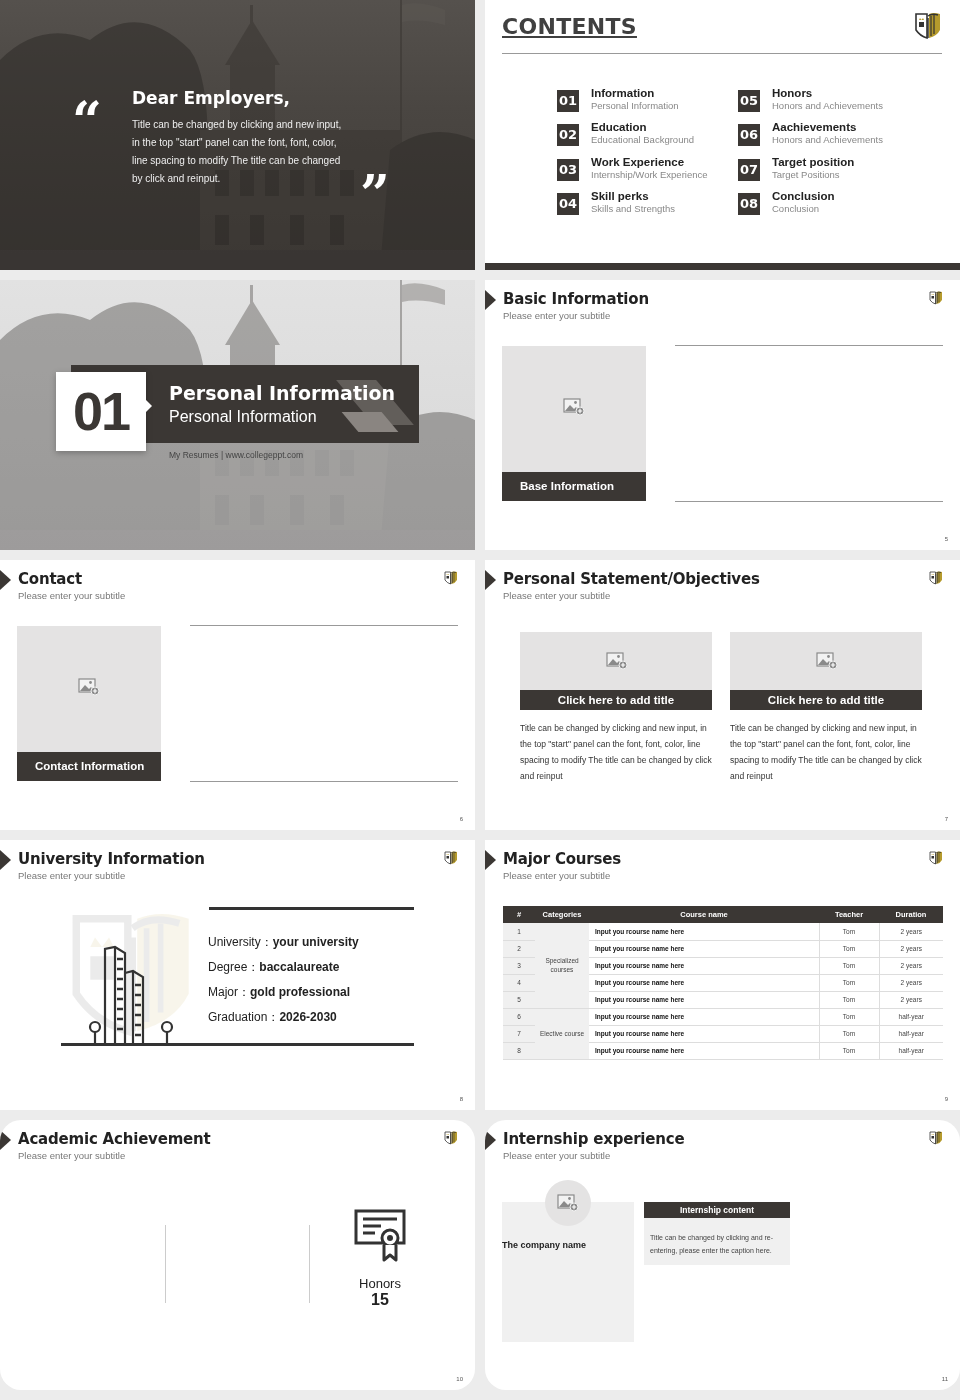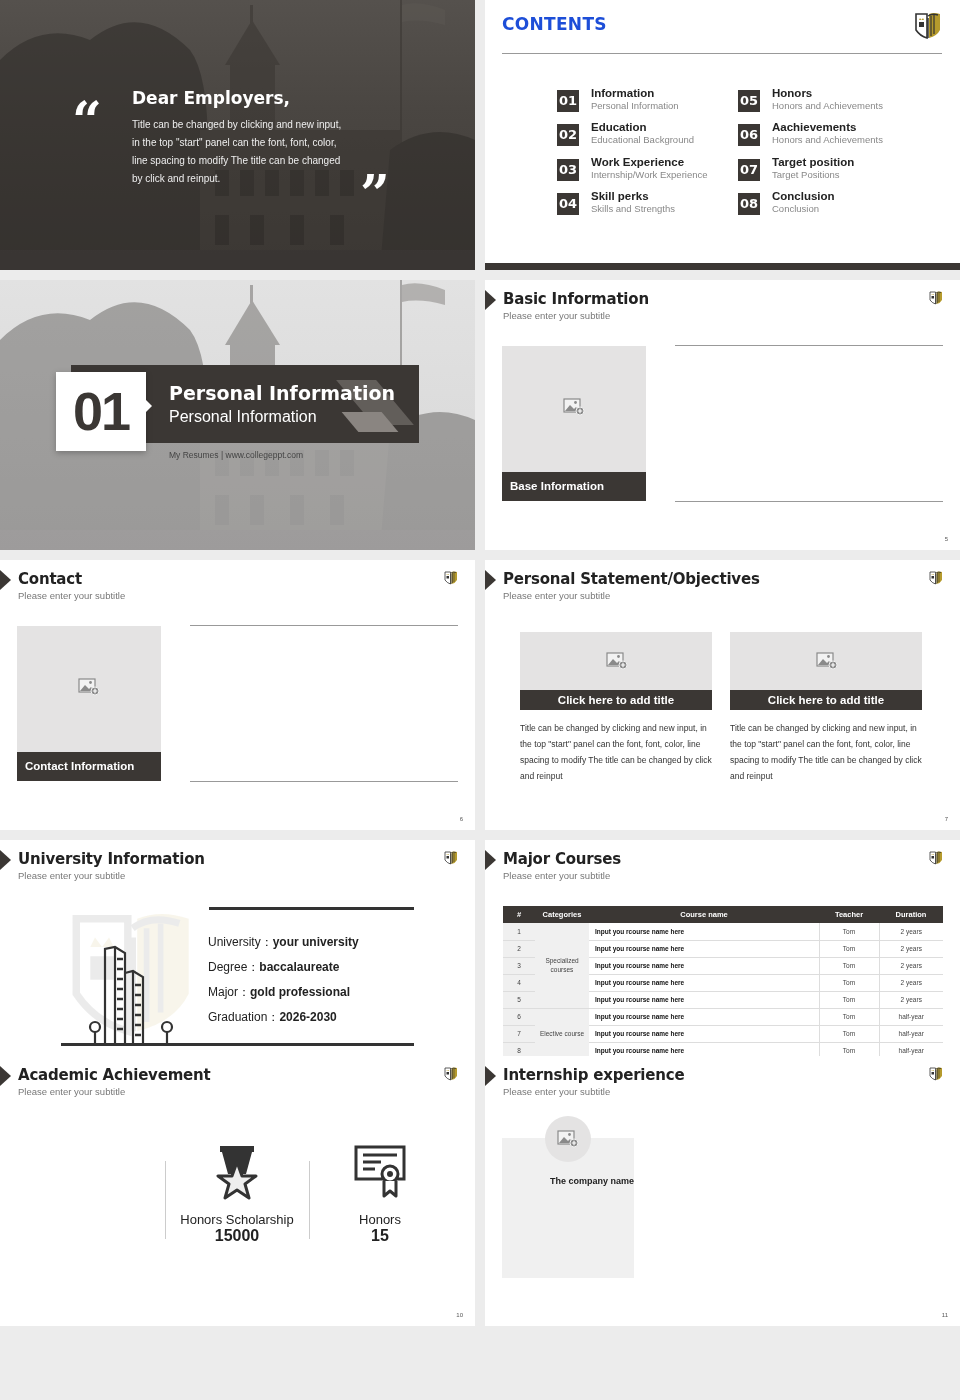--- a/index.html
+++ b/index.html
@@ -6,21 +6,21 @@
   html, body { width: 960px; height: 1400px; background: #ececec; overflow: hidden; }
   body { position: relative; font-family: "Liberation Sans", sans-serif; color: #222; }
 
   .slide { position: absolute; width: 475px; height: 270px; background: #fff; overflow: hidden; }
   .col-l { left: 0; }
   .col-r { left: 485px; }
   .row-1 { top: 0; }
   .row-2 { top: 280px; }
   .row-3 { top: 560px; }
   .row-4 { top: 840px; }
-  .row-5 { top: 1056px; height: 270px; }
+  .row-5 { top: 1120px; height: 270px; border-radius: 21px; }
 
   
   .hdr-arrow { position: absolute; left: 0; top: 10px; width: 0; height: 0;
     border-top: 10px solid transparent; border-bottom: 10px solid transparent; border-left: 11px solid #3b3734; }
   .hdr-title { position: absolute; left: 18px; top: 10px; font-family: "DejaVu Sans", sans-serif;
     font-weight: bold; font-size: 15px; color: #222; white-space: nowrap; letter-spacing: -0.2px; }
   .hdr-sub { position: absolute; left: 18px; top: 30px; font-size: 9.5px; color: #777; }
   .logo { position: absolute; right: 16px; top: 10px; width: 16px; height: 16px; }
   .pgnum { position: absolute; right: 12px; bottom: 8px; font-size: 6px; color: #555; }
 
@@ -32,21 +32,21 @@
   .s1 .q-open { position: absolute; left: 72px; top: 95px; font-family: "DejaVu Serif", serif; font-weight: bold;
     color: #fff; font-size: 52px; line-height: 52px; }
   .s1 .q-close { position: absolute; left: 360px; top: 168px; font-family: "DejaVu Serif", serif; font-weight: bold;
     color: #fff; font-size: 52px; line-height: 52px; }
   .s1 .dear { position: absolute; left: 132px; top: 88px; color: #fff; font-family: "DejaVu Sans", sans-serif;
     font-weight: bold; font-size: 17px; }
   .s1 .body { position: absolute; left: 132px; top: 116px; width: 210px; color: #eee; font-size: 10px; line-height: 18px; }
 
   
   .s2 .title { position: absolute; left: 17px; top: 14px; font-family: "DejaVu Sans", sans-serif; font-weight: bold;
-    font-size: 17px; color: #1d4ed8; letter-spacing: 0.3px; }
+    font-size: 22px; color: #404040; letter-spacing: 0.3px; text-decoration: underline; }
   .s2 .rule { position: absolute; left: 17px; top: 53px; width: 440px; height: 1px; background: #999; }
   .s2 .logo-big { position: absolute; right: 18px; top: 10px; width: 28px; height: 32px; }
   .s2 .bottom-bar { position: absolute; left: 0; bottom: 0; width: 475px; height: 7px; background: #3b3734; }
   .toc-item { position: absolute; height: 24px; }
   .toc-num { position: absolute; left: 0; top: 0; width: 22px; height: 22px; background: #3b3734; color: #fff;
     font-family: "DejaVu Sans", sans-serif; font-weight: bold; font-size: 13px; line-height: 22px; text-align: center; }
   .toc-head { position: absolute; left: 34px; top: -3px; font-weight: bold; font-size: 11.5px; color: #222; white-space: nowrap; }
   .toc-sub { position: absolute; left: 34px; top: 10px; font-size: 9.5px; color: #888; white-space: nowrap; }
 
   
@@ -65,21 +65,21 @@
     font-weight: bold; font-size: 54px; color: #3b3734; letter-spacing: -2px; }
   .s3 .t1 { position: absolute; left: 169px; top: 102px; color: #fff; font-family: "DejaVu Sans", sans-serif;
     font-weight: bold; font-size: 19px; white-space: nowrap; }
   .s3 .t2 { position: absolute; left: 169px; top: 128px; color: #fff; font-size: 16px; white-space: nowrap; }
   .s3 .foot { position: absolute; left: 169px; top: 170px; color: #444; font-size: 8.5px; }
 
   
   .photo-card { position: absolute; left: 17px; top: 66px; width: 144px; height: 155px; background: #e4e3e3; }
   .photo-card .ic { position: absolute; left: 61px; top: 52px; }
   .photo-card .cap { position: absolute; left: 0; bottom: 0; width: 144px; height: 29px; background: #3b3734; color: #fff;
-    font-weight: bold; font-size: 11.5px; line-height: 29px; padding-left: 8px; }
+    font-weight: bold; font-size: 11.5px; line-height: 29px; padding-left: 18px; }
   .info-rule { position: absolute; left: 190px; width: 268px; height: 1px; background: #999; }
   .info-list { position: absolute; left: 194px; font-size: 11.5px; color: #222; }
   .info-list div { height: 21.7px; line-height: 21.7px; white-space: nowrap; }
 
   
   .stmt { position: absolute; top: 72px; width: 192px; }
   .stmt .ph { width: 192px; height: 58px; background: #e4e3e3; position: relative; }
   .stmt .ph .ic { position: absolute; left: 86px; top: 20px; }
   .stmt .bar { width: 192px; height: 20px; background: #3b3734; color: #fff; font-weight: bold; font-size: 11.5px;
     text-align: center; line-height: 20px; }
@@ -108,21 +108,21 @@
   .ach { position: absolute; top: 88px; width: 120px; text-align: center; }
   .ach svg { display: block; margin: 0 auto; }
   .ach .lbl { margin-top: 12px; font-size: 13px; color: #222; }
   .ach .val { font-weight: bold; font-size: 16px; color: #222; }
   .vsep { position: absolute; top: 105px; width: 1px; height: 78px; background: #ccc; }
 
   
   .s10 .company { position: absolute; left: 17px; top: 82px; width: 132px; height: 140px; background: #f0f0f0; }
   .s10 .company .circ { position: absolute; left: 43px; top: -22px; width: 46px; height: 46px; border-radius: 50%; background: #e4e3e3; }
   .s10 .company .circ .ic { position: absolute; left: 12px; top: 14px; }
-  .s10 .company .cname { position: absolute; left: 0; top: 38px; width: 132px; text-align: right; font-weight: bold; font-size: 9px; color: #222; }
+  .s10 .company .cname { position: absolute; left: 0; top: 38px; width: 132px; text-align: left; font-weight: bold; font-size: 9px; color: #222; }
   .s10 .company .cdesc { position: absolute; left: 17px; top: 56px; width: 100px; font-size: 8px; line-height: 14.5px; color: #444; }
   .ibox { position: absolute; width: 146px; }
   .ibox .ih { height: 16px; background: #3b3734; color: #fff; font-weight: bold; font-size: 8.5px; text-align: center; line-height: 16px; }
   .ibox .ib { height: 47px; background: #f0f0f0; padding: 13px 6px 0 6px; font-size: 7px; line-height: 13px; color: #444; }
 </style>
 </head>
 <body>
 
 <svg width="0" height="0" style="position:absolute">
   <defs>
@@ -421,29 +421,20 @@
 <div class="slide col-l row-5">
   <div class="hdr-arrow"></div>
   <div class="hdr-title">Academic Achievement</div>
   <div class="hdr-sub">Please enter your subtitle</div>
   <svg class="logo">
       <use href="#logo"></use>
     </svg>
 
   <div class="vsep" style="left:165px"></div>
 
-  <div class="ach" style="left:177px">
-    <svg width="54" height="56" viewBox="0 0 54 56">
-      <rect x="10" y="2" width="34" height="6" fill="#333"></rect>
-      <path d="M12 8 H42 L36 30 H18 Z" fill="#333"></path>
-      <path d="M27 18 L32 32 L46 32 L35 40 L39 54 L27 46 L15 54 L19 40 L8 32 L22 32 Z" fill="#eee" stroke="#333" stroke-width="3" stroke-linejoin="round"></path>
-    </svg>
-    <div class="lbl">Honors Scholarship</div>
-    <div class="val">15000</div>
-  </div>
   <div class="vsep" style="left:309px"></div>
 
   <div class="ach" style="left:320px">
     <svg width="54" height="56" viewBox="0 0 54 56">
       <rect x="3" y="3" width="48" height="32" fill="none" stroke="#333" stroke-width="3"></rect>
       <path d="M10 11 H44 M10 18 H28 M10 25 H22" stroke="#333" stroke-width="3"></path>
       <circle cx="37" cy="30" r="8" fill="#fff" stroke="#333" stroke-width="3"></circle>
       <circle cx="37" cy="30" r="3" fill="#333"></circle>
       <path d="M31 37 V52 L37 47 L43 52 V37" fill="#fff" stroke="#333" stroke-width="3" stroke-linejoin="round"></path>
     </svg>
@@ -463,14 +454,18 @@
 
   <div class="company">
     <div class="circ">
       <svg class="ic img-icon">
           <use href="#img-add"></use>
         </svg>
     </div>
     <div class="cname">The company name</div>
   </div>
 
+  <div class="ibox" style="left:159px;top:82px">
+    <div class="ih">Internship content</div>
+    <div class="ib">Title can be changed by clicking and re-entering, please enter the caption here.</div>
+  </div>
   <div class="pgnum">11</div>
 </div>
 
 </body></html>

